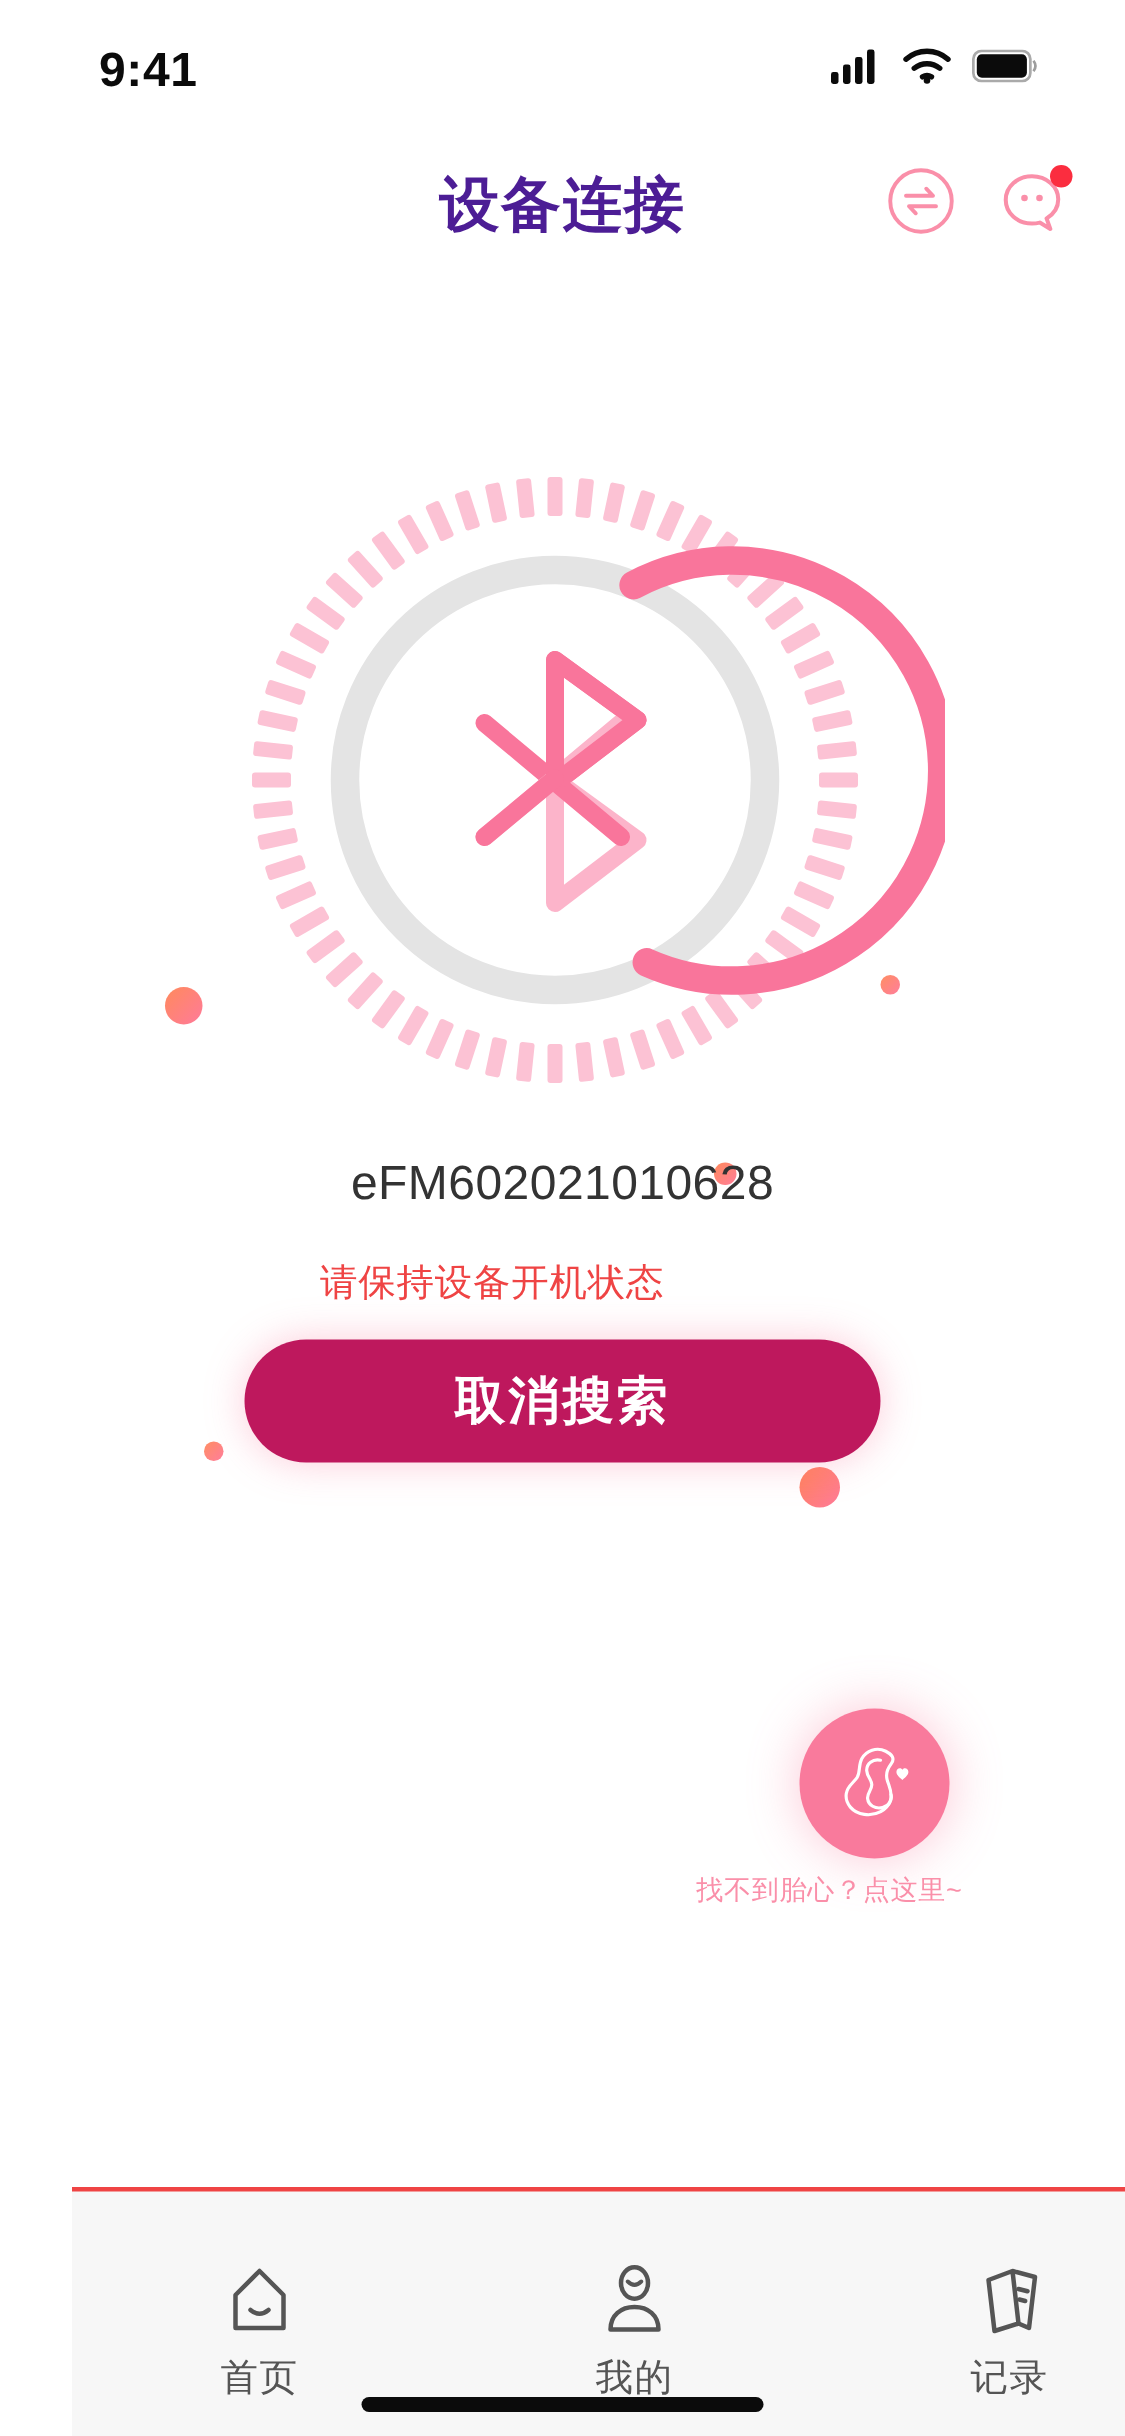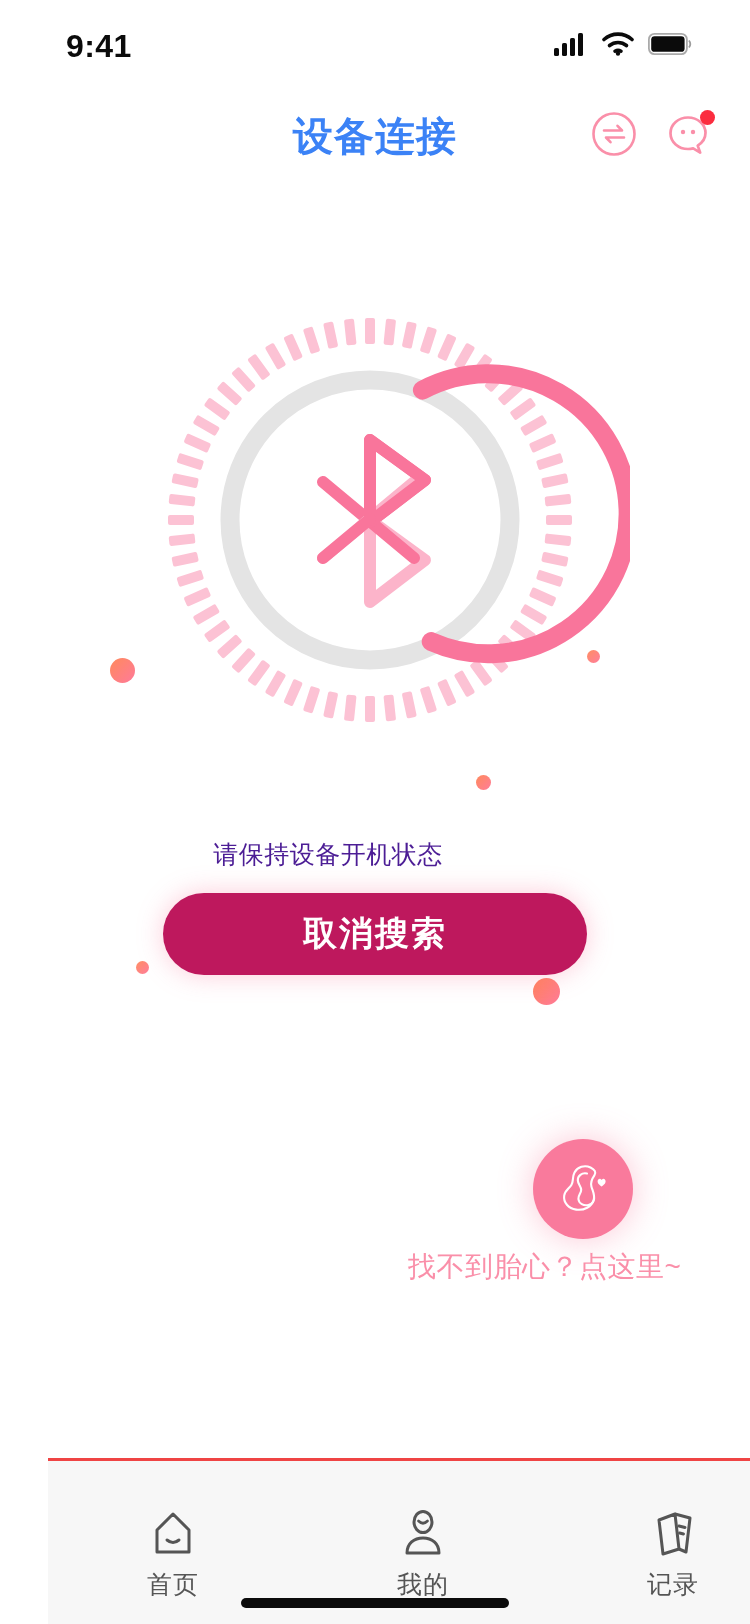--- a/index.html
+++ b/index.html
@@ -23,21 +23,21 @@
   }
   #status-icons{ display:flex; align-items:center; gap:14px; }
 
   
   #nav-bar{
     position:absolute; top:88px; left:0; width:750px; height:96px;
   }
   #page-title{
     position:absolute; left:0; top:0; width:750px; height:96px;
     display:flex; align-items:center; justify-content:center;
-    font-size:40px; font-weight:700; color:#3b82f6; letter-spacing:1px;
+    font-size:40px; font-weight:700; color:#4c1d95; letter-spacing:1px;
   }
   #nav-actions{
     position:absolute; right:36px; top:0; height:96px;
     display:flex; align-items:center; gap:22px;
   }
   .nav-icon-btn{
     width:52px; height:52px; position:relative;
     display:flex; align-items:center; justify-content:center;
     cursor:pointer;
   }
@@ -68,43 +68,43 @@
   
   #searching-line{
     position:absolute; left:0; top:770px; width:750px;
     display:flex; align-items:baseline; justify-content:center;
   }
   #searching-label{ font-size:36px; font-weight:700; color:#333333; letter-spacing:.5px; }
   #device-name{ font-size:32px; font-weight:400; color:#333333; letter-spacing:.3px; }
 
   #hint-text{
     position:absolute; left:0; top:838px; width:656px;
-    text-align:center; font-size:25px; color:#4c1d95; letter-spacing:.5px;
+    text-align:center; font-size:25px; color:#ef4444; letter-spacing:.5px;
   }
 
   
   #cancel-button{
     position:absolute; left:163px; top:893px; width:424px; height:82px;
     border:none; border-radius:41px;
     background:#be185d;
     color:#ffffff; font-size:34px; font-weight:700; letter-spacing:2px;
     font-family:inherit; cursor:pointer;
     box-shadow:0 0 26px rgba(249,122,156,.38);
   }
 
   
   #fab-fetal-heart{
     position:absolute; left:533px; top:1139px; width:100px; height:100px;
     border-radius:50%; background:#f97a9c; cursor:pointer;
     display:flex; align-items:center; justify-content:center;
     box-shadow:0 0 34px rgba(249,122,156,.42);
   }
   #fab-hint{
-    position:absolute; left:408px; top:1248px; width:330px;
-    text-align:left; font-size:28px; color:#fa8fa9; letter-spacing:.5px;
+    position:absolute; left:388px; top:1248px; width:330px;
+    text-align:center; font-size:18px; color:#fa8fa9; letter-spacing:.5px;
     cursor:pointer;
   }
 
   
   #tab-bar{
     position:absolute; left:0; bottom:0; width:750px; height:166px;
     background:#f7f7f7; border-top:3px solid #ef4444;
     display:flex; align-items:center;margin-left:48px;
   }
   .tab-item{
@@ -395,20 +395,21 @@
   </svg>
 
   <span class="deco-dot" id="deco-dot-1"></span>
   <span class="deco-dot" id="deco-dot-2"></span>
   <span class="deco-dot" id="deco-dot-3"></span>
   <span class="deco-dot" id="deco-dot-4"></span>
   <span class="deco-dot" id="deco-dot-5"></span>
 </div>
 
 <div id="searching-line">
+  <span id="device-name">eFM602021010628</span>
 </div>
 
 <div id="hint-text">请保持设备开机状态</div>
 
 <button id="cancel-button">取消搜索</button>
 
 <div id="fab-fetal-heart">
   <span>
     <svg width="72" height="72" viewBox="0 0 72 72">
 

